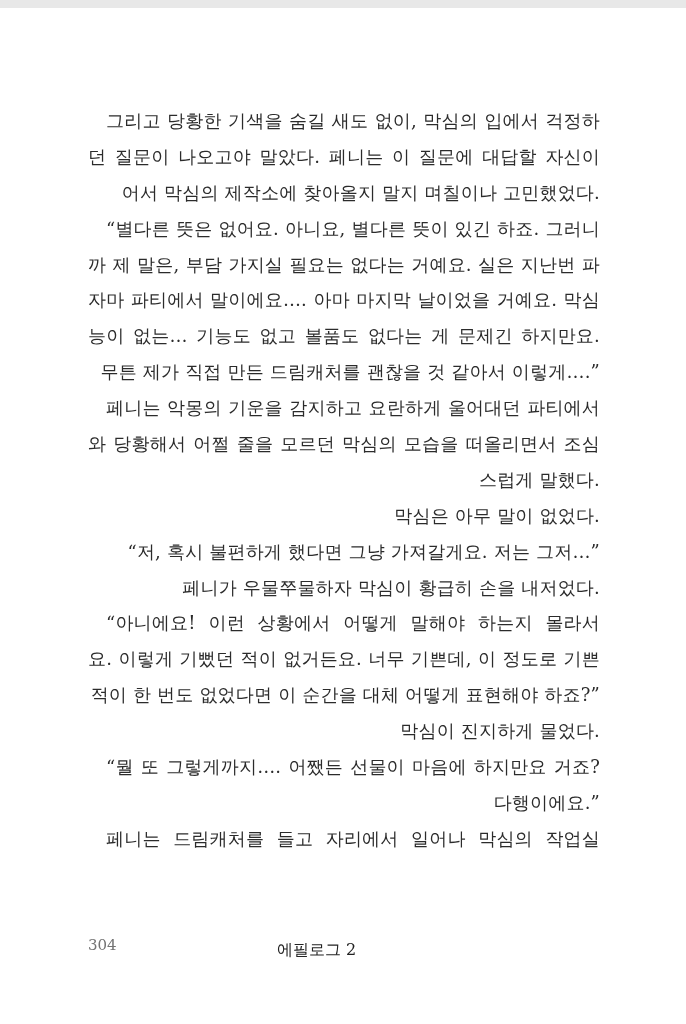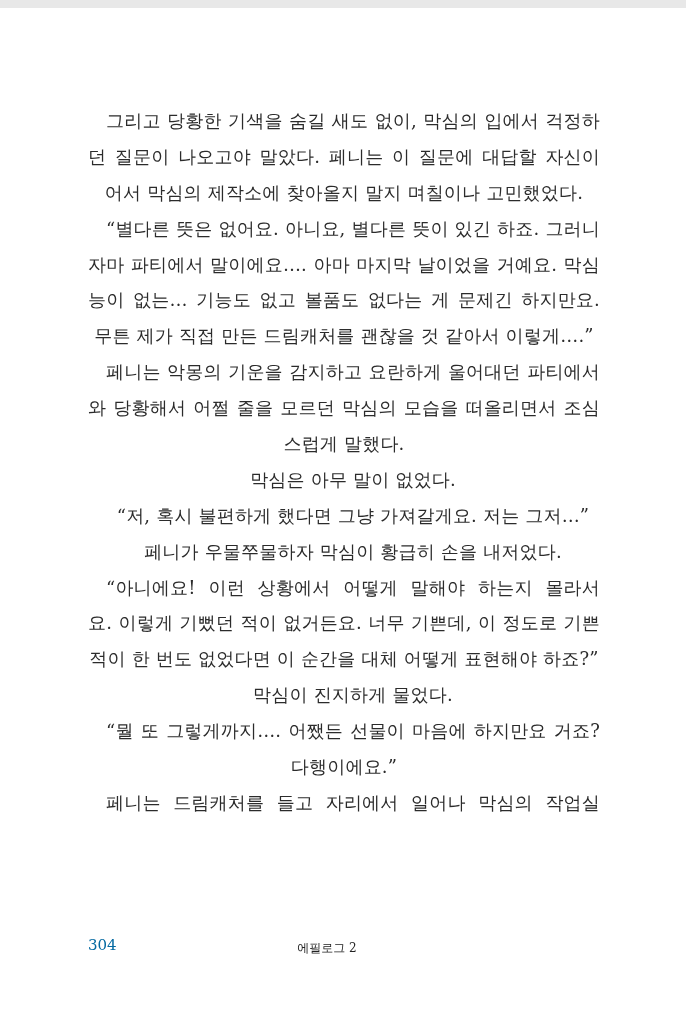--- a/index.html
+++ b/index.html
@@ -23,56 +23,56 @@
     top: 95px;
     width: 512px;
     font-size: 18px;
     line-height: 35.9px;
     letter-spacing: 0.2px;
     word-break: keep-all;
   }
   .line {
     height: 35.9px;
     overflow: hidden;
-    text-align: center;
+    text-align: right;
   }
   .line.jfull {
     text-align: justify;
     text-align-last: justify;
   }
   .line.indent {
     text-indent: 1em;
   }
   .footer-page-number {
     position: absolute;
     left: 88px;
     top: 928px;
     font-size: 15px;
-    color: #0369a1;
+    color: #737373;
   }
   .footer-running-title {
     position: absolute;
     left: 277px;
     top: 932px;
     width: 100px;
-    text-align: center;
-    font-size: 12px;
+    font-size: 16px;
     color: #222222;
   }
 </style>
 </head>
 <body>
 
 <div class="book-page">
 
   <div class="body-text">
     <div class="line indent jfull">그리고 당황한 기색을 숨길 새도 없이, 막심의 입에서 걱정하</div>
     <div class="line jfull">던 질문이 나오고야 말았다. 페니는 이 질문에 대답할 자신이 없</div>
     <div class="line">어서 막심의 제작소에 찾아올지 말지 며칠이나 고민했었다.</div>
     <div class="line indent jfull">“별다른 뜻은 없어요. 아니요, 별다른 뜻이 있긴 하죠. 그러니</div>
+    <div class="line jfull">까 제 말은, 부담 가지실 필요는 없다는 거예요. 실은 지난번 파</div>
     <div class="line jfull">자마 파티에서 말이에요…. 아마 마지막 날이었을 거예요. 막심</div>
     <div class="line jfull">능이 없는… 기능도 없고 볼품도 없다는 게 문제긴 하지만요. 아</div>
     <div class="line">무튼 제가 직접 만든 드림캐처를 괜찮을 것 같아서 이렇게….”</div>
     <div class="line indent jfull">페니는 악몽의 기운을 감지하고 요란하게 울어대던 파티에서</div>
     <div class="line jfull">와 당황해서 어쩔 줄을 모르던 막심의 모습을 떠올리면서 조심</div>
     <div class="line">스럽게 말했다.</div>
     <div class="line indent">막심은 아무 말이 없었다.</div>
     <div class="line indent">“저, 혹시 불편하게 했다면 그냥 가져갈게요. 저는 그저…”</div>
     <div class="line indent">페니가 우물쭈물하자 막심이 황급히 손을 내저었다.</div>
     <div class="line indent jfull">“아니에요! 이런 상황에서 어떻게 말해야 하는지 몰라서 그래</div>

